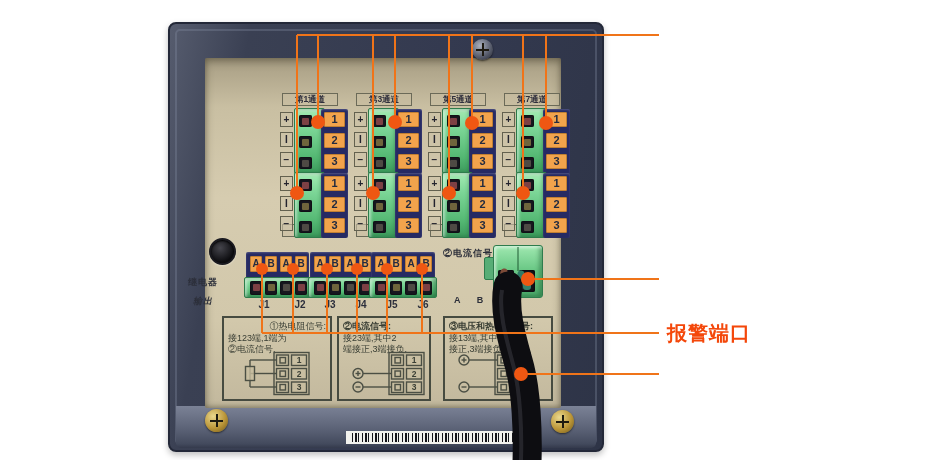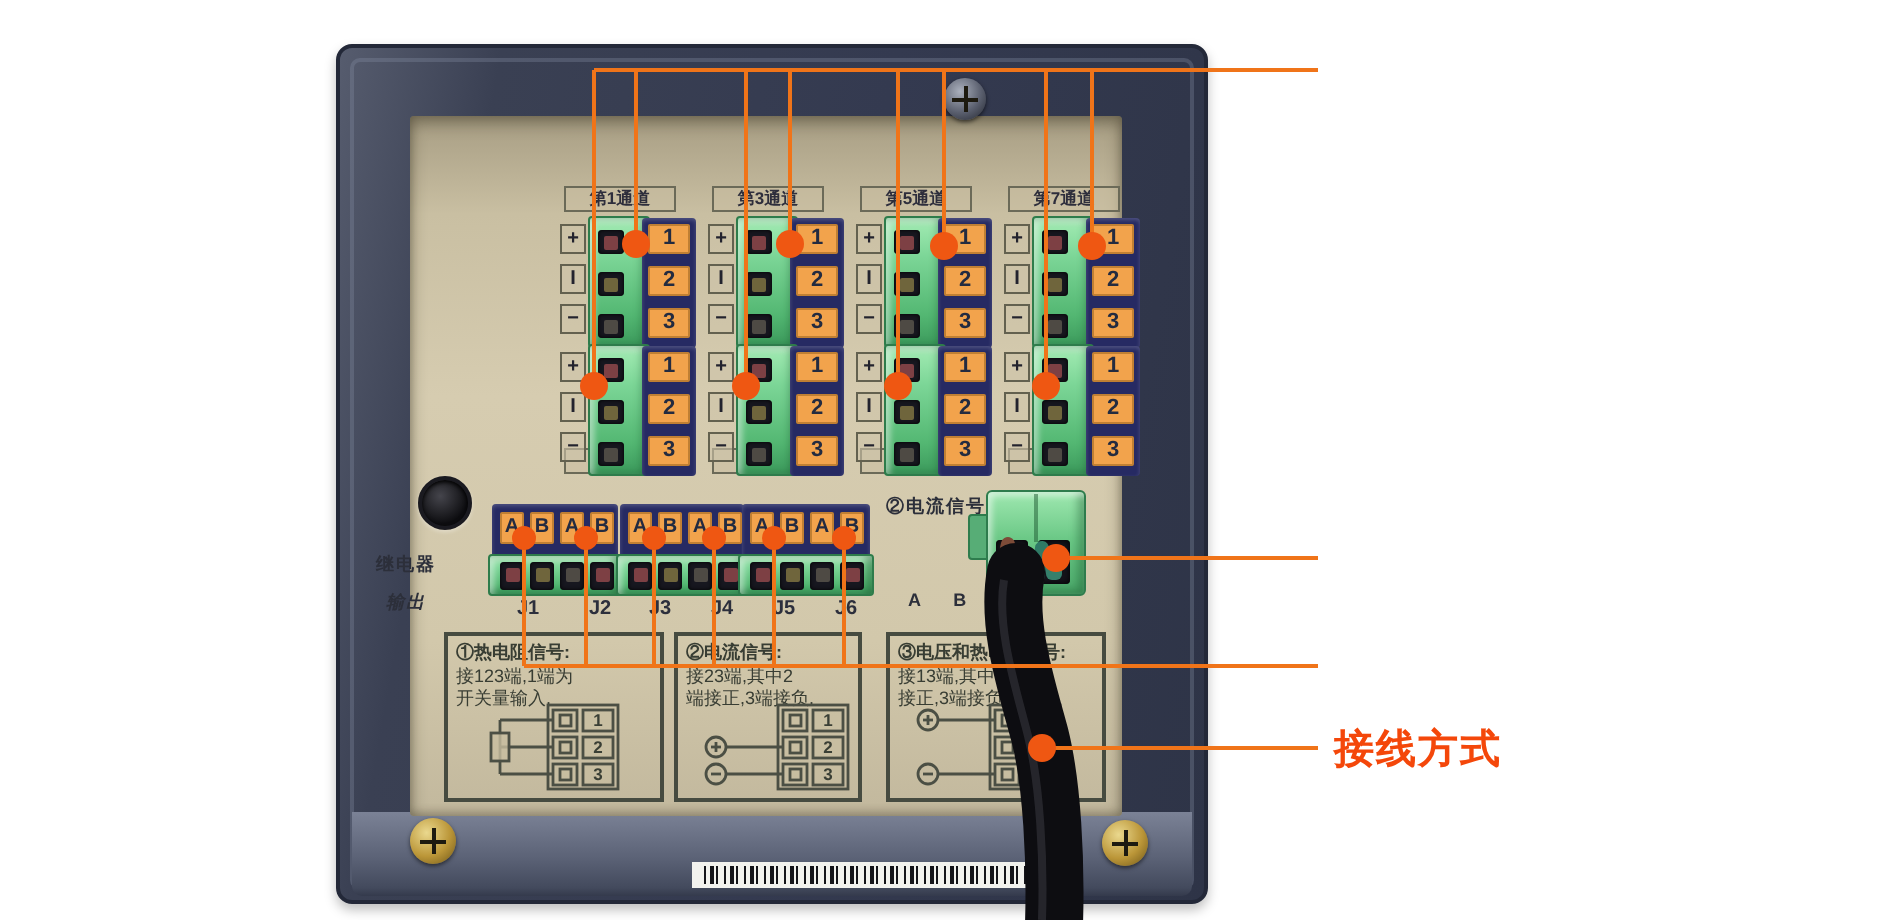--- a/index.html
+++ b/index.html
@@ -141,21 +141,21 @@
         <circle cx="293" cy="269" r="6"></circle>
       <circle cx="327" cy="269" r="6"></circle>
         <circle cx="357" cy="269" r="6"></circle>
       <circle cx="387" cy="269" r="6"></circle>
         <circle cx="422" cy="269" r="6"></circle>
       <circle cx="528" cy="279" r="7"></circle>
         <circle cx="521" cy="374" r="7"></circle>
     </g>
   </svg>
 
-  <div class="abs ann-label" style="top:361px;">接线方式</div>
+  <div class="abs ann-label" style="top:320px;">报警端口</div>
 <div class="abs ch-label" style="left: 282px; top: 93px; width: 56px;">第1通道</div>
     <div class="abs sym" style="left: 280px; top: 112px;">+</div>
     <div class="abs sym" style="left: 280px; top: 132px;">I</div>
     <div class="abs sym" style="left: 280px; top: 152px;">−</div>
     <div class="abs conn" style="left: 294px; top: 108px; width: 31px; height: 66px;"></div>
     <div class="abs screwt" style="left: 299px; top: 115px;">
       <div class="abs " style="left: 3px; top: 2.5px; width: 7px; height: 7px; border-radius: 1px; background: rgb(125, 64, 68);"></div>
     </div>
     <div class="abs screwt" style="left: 299px; top: 136px;">
       <div class="abs " style="left: 3px; top: 2.5px; width: 7px; height: 7px; border-radius: 1px; background: rgb(111, 101, 60);"></div>
@@ -347,23 +347,23 @@
     <div class="abs screwt" style="left: 420px; top: 281px; width: 12px; height: 14px;">
       <div class="abs " style="left: 2.5px; top: 3px; width: 7px; height: 7px; border-radius: 1px; background: rgb(125, 64, 68);"></div>
     </div>
     <div class="abs jlab" style="left: 252px; top: 299px;">J1</div>
     <div class="abs jlab" style="left: 288px; top: 299px; text-align: center;">J2</div>
     <div class="abs jlab" style="left: 318px; top: 299px;">J3</div>
     <div class="abs jlab" style="left: 349px; top: 299px;">J4</div>
     <div class="abs jlab" style="left: 380px; top: 299px;">J5</div>
     <div class="abs jlab" style="left: 411px; top: 299px;">J6</div>
     <div class="abs ibox" style="left: 222px; top: 316px; width: 110px; height: 85px;">
-      <div class="abs " style="position: relative; font-weight: bold;">①热电阻信号:</div>
+      <div class="abs " style="position: relative; font-weight: normal; text-align: right;">①热电阻信号:</div>
       <div class="abs " style="position: relative;">接123端,1端为</div>
-      <div class="abs " style="position: relative;">开关量输入.</div>
+      <div class="abs " style="position: relative;">②电流信号.</div>
       <div class="abs" style="left: 4px; bottom: 1px;">
         <svg width="104" height="46" viewBox="0 0 104 46">
           <g stroke="#4b4f44" stroke-width="1.4" fill="none">
             <rect x="44" y="1.5" width="35" height="42"></rect>
             <rect x="46.5" y="4" width="12" height="10.5" fill="rgba(200,190,160,.5)"></rect>
             <rect x="50" y="6.5" width="5.5" height="5.5"></rect>
             <rect x="61.5" y="4" width="15" height="10.5" fill="rgba(200,190,160,.5)"></rect>
             <rect x="46.5" y="17.5" width="12" height="10.5" fill="rgba(200,190,160,.5)"></rect>
             <rect x="50" y="20" width="5.5" height="5.5"></rect>
             <rect x="61.5" y="17.5" width="15" height="10.5" fill="rgba(200,190,160,.5)"></rect>

